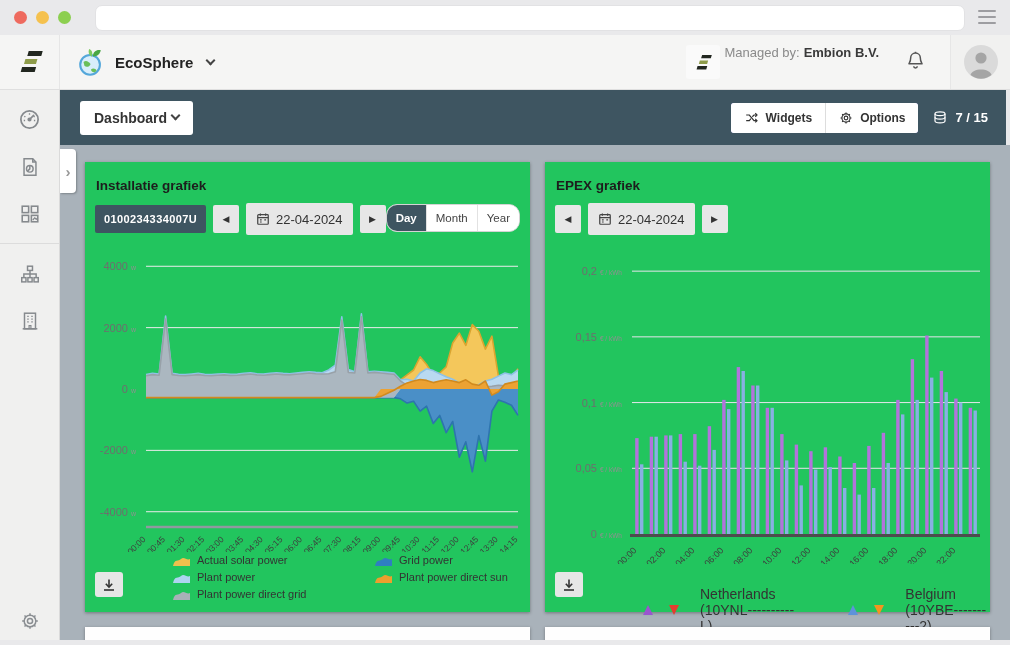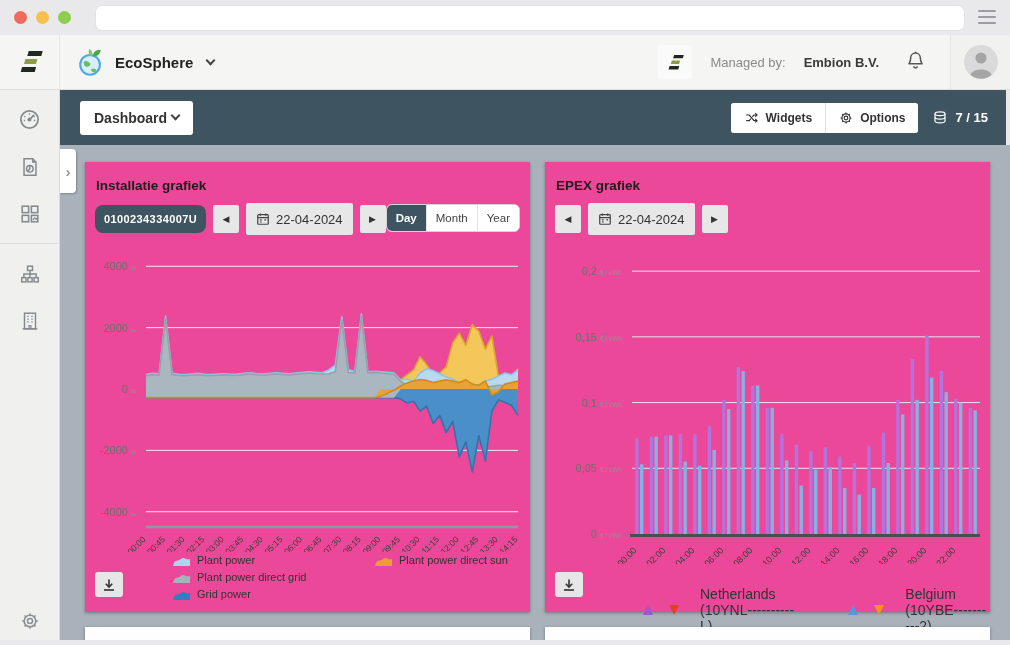--- a/index.html
+++ b/index.html
@@ -14,21 +14,21 @@
   .browser-menu { position:absolute; right:14px; top:10px; width:18px; height:14px; display:flex; flex-direction:column; justify-content:space-between; cursor:pointer;}
   .browser-menu i { display:block; height:2px; background:#9d9da1; border-radius:1px; }
   .bottom-strip { position:absolute; bottom:0; left:0; right:0; height:5px; background:#e9e9eb; z-index:60; }
 
   
   .app-header { position:absolute; top:35px; left:0; right:0; height:55px; background:#f5f5f4; border-bottom:1px solid #dfdfdf; display:flex; align-items:center; z-index:5;}
   .logo-cell { width:60px; height:100%; display:flex; align-items:center; justify-content:center; border-right:1px solid #e6e6e6; }
   .brand { display:flex; align-items:center; gap:9px; padding-left:16px; font-size:15px; font-weight:bold; color:#222; cursor:pointer;justify-content:flex-end;}
   .chev { width:7px; height:7px; border-right:2px solid #444; border-bottom:2px solid #444; transform:rotate(45deg); display:inline-block; margin-top:-4px; margin-left:5px;}
   .hspacer { flex:1; }
-  .managed { display:flex; align-items:center; gap:18px; font-size:13px; color:#8a8a8a; }
+  .managed { display:flex; gap:4px; font-size:13px; color:#8a8a8a; }
   .managed b { color:#3a3a3a; }
   .mini-logo-box { width:34px; height:34px; background:#fafafa; border-radius:3px; display:flex; align-items:center; justify-content:center; }
   .bell-wrap { margin:0 24px 0 26px; cursor:pointer; }
   .avatar-cell { width:60px; height:100%; display:flex; align-items:center; justify-content:center; border-left:1px solid #e6e6e6; background:#f1f1f0; cursor:pointer;}
 
   
   .toolbar { position:absolute; top:90px; left:60px; right:4px; height:55px; background:#3e5561; display:flex; align-items:center; z-index:4;}
   .dash-btn { margin-left:20px; height:34px; background:#fff; border:none; border-radius:3px; padding:0 14px; font-size:14px; font-weight:bold; color:#333; display:flex; align-items:center; cursor:pointer; font-family:inherit;}
   .tspacer { flex:1; }
   .tbtn-group { display:flex; background:#c4b5fd; border-radius:3px; overflow:hidden; margin-right:14px; }
@@ -39,32 +39,32 @@
   
   .sidebar { position:absolute; top:90px; left:0; bottom:0; width:60px; background:#f0f0ef; border-right:1px solid #dadada; z-index:3;}
   .s-icon { height:47px; display:flex; align-items:center; justify-content:center; cursor:pointer; }
   .s-icon:first-child { margin-top:6px; }
   .s-divider { border-top:1px solid #dcdcdc; margin:6px 0; }
   .s-bottom { position:absolute; bottom:14px; left:0; width:60px; display:flex; justify-content:center; cursor:pointer;}
 
   
   .content { position:absolute; left:60px; top:145px; right:0; bottom:0; background:#a9b2ba; overflow:hidden; }
   .expand-tab { position:absolute; left:0; top:4px; width:16px; height:44px; background:#fff; border-radius:0 4px 4px 0; box-shadow:1px 1px 2px rgba(0,0,0,.25); display:flex; align-items:center; justify-content:center; color:#999; font-size:15px; font-weight:bold; cursor:pointer; z-index:6;}
-  .card { position:absolute; background:#ec4899; box-shadow:0 1px 3px rgba(30,30,30,.4); }
+  .card { position:absolute; background:#22c55e; box-shadow:0 1px 3px rgba(30,30,30,.4); }
   #card-install { left:25px; top:17px; width:445px; height:450px; }
   #card-epex   { left:485px; top:17px; width:445px; height:450px; }
   .card-partial { position:absolute; top:482px; width:445px; height:30px; background:#fefefe; box-shadow:0 1px 3px rgba(30,30,30,.4);}
   #partial-1 { left:25px; } #partial-2 { left:485px; }
 
   .card-title { position:absolute; top:16px; left:11px; font-size:13.5px; font-weight:bold; color:#1d1d1d; }
   .controls { position:absolute; top:41px; left:10px; display:flex; gap:7px; align-items:center; }
-  .serial-btn { background:#3e5561; color:#fff; border:none; border-radius:8px; height:28px; padding:0 9px; font-size:11px; font-weight:bold; letter-spacing:.4px; cursor:pointer; font-family:inherit;}
+  .serial-btn { background:#3e5561; color:#fff; border:none; border-radius:2px; height:28px; padding:0 9px; font-size:11px; font-weight:bold; letter-spacing:.4px; cursor:pointer; font-family:inherit;}
   .nav-btn { width:26px; height:28px; background:#e7e7e7; border:none; border-radius:2px; color:#333; font-size:9px; cursor:pointer; font-family:inherit;}
   .date-btn { height:28px; background:#e7e7e7; border:none; border-radius:2px; padding:16px 10px; font-size:13px; color:#333; display:flex; align-items:center; gap:6px; cursor:pointer; font-family:inherit;}
-  .range-toggle { position:absolute; top:42px; right:10px; display:flex; border:1px solid #d4d4d4; border-radius:6px; overflow:hidden; background:#fff;}
+  .range-toggle { position:absolute; top:42px; right:10px; display:flex; border:1px solid #d4d4d4; border-radius:11px; overflow:hidden; background:#fff;}
   .seg { height:26px; padding:0 9px; border:none; background:#fff; font-size:11.5px; color:#444; cursor:pointer; font-family:inherit;}
   .seg + .seg { border-left:1px solid #e2e2e2; }
   .seg.active { background:#3e5561; color:#fff; font-weight:bold; }
 
   .chart-svg { position:absolute; left:3px; top:72px; }
 
   .dl-btn { position:absolute; left:10px; top:410px; width:28px; height:25px; background:#e6e6e6; border:none; border-radius:3px; display:flex; align-items:center; justify-content:center; cursor:pointer;}
 
   .install-legend { position:absolute; left:88px; top:389px; display:grid; grid-auto-flow:column; grid-template-rows:repeat(3,17px); grid-template-columns:180px auto; column-gap:22px; }
   .leg-item { display:flex; align-items:center; gap:7px; font-size:11px; color:#333; cursor:pointer;}
@@ -290,20 +290,26 @@
         <text x="292.9473684210526" y="306" text-anchor="end" font-size="8.5" fill="#3d3d3d" transform="rotate(-45 292.9473684210526 306)">09:00</text>
         <text x="312.52631578947364" y="306" text-anchor="end" font-size="8.5" fill="#3d3d3d" transform="rotate(-45 312.52631578947364 306)">09:45</text>
         <text x="332.10526315789474" y="306" text-anchor="end" font-size="8.5" fill="#3d3d3d" transform="rotate(-45 332.10526315789474 306)">10:30</text>
         <text x="351.6842105263158" y="306" text-anchor="end" font-size="8.5" fill="#3d3d3d" transform="rotate(-45 351.6842105263158 306)">11:15</text>
         <text x="371.2631578947368" y="306" text-anchor="end" font-size="8.5" fill="#3d3d3d" transform="rotate(-45 371.2631578947368 306)">12:00</text>
         <text x="390.8421052631579" y="306" text-anchor="end" font-size="8.5" fill="#3d3d3d" transform="rotate(-45 390.8421052631579 306)">12:45</text>
         <text x="410.42105263157896" y="306" text-anchor="end" font-size="8.5" fill="#3d3d3d" transform="rotate(-45 410.42105263157896 306)">13:30</text>
         <text x="430" y="306" text-anchor="end" font-size="8.5" fill="#3d3d3d" transform="rotate(-45 430 306)">14:15</text>
       </svg>
     <div class="install-legend">
+        <div class="leg-item">
+          <svg width="17" height="12" viewBox="0 0 17 12">
+            <path d="M0 12 C2 4 5 8 8 5 C11 2 14 7 17 5 L17 12 Z" fill="#f0c04d"></path>
+          </svg>
+          <span>Actual solar power</span>
+        </div>
         <div class="leg-item">
           <svg width="17" height="12" viewBox="0 0 17 12">
             <path d="M0 12 C2 4 5 8 8 5 C11 2 14 7 17 5 L17 12 Z" fill="#aed4f0"></path>
           </svg>
           <span>Plant power</span>
         </div>
         <div class="leg-item">
           <svg width="17" height="12" viewBox="0 0 17 12">
             <path d="M0 12 C2 4 5 8 8 5 C11 2 14 7 17 5 L17 12 Z" fill="#a9b1b8"></path>
           </svg>

